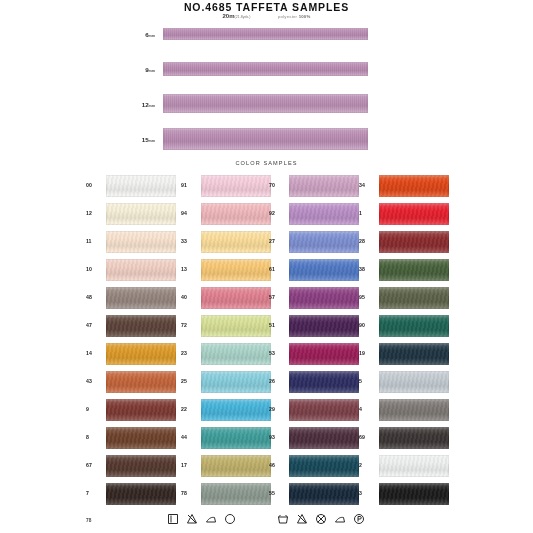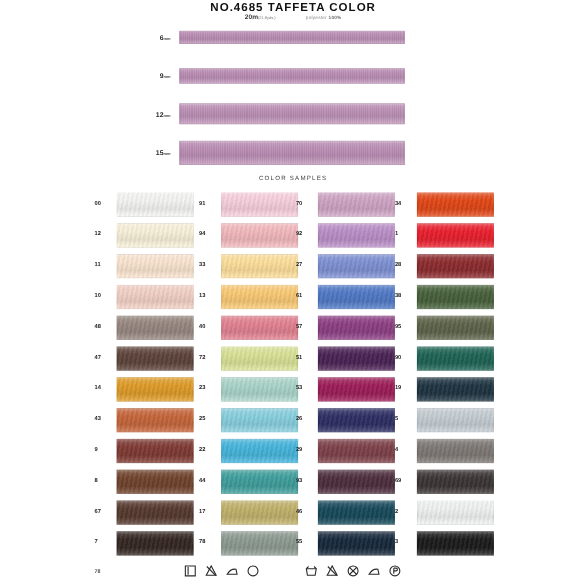--- a/index.html
+++ b/index.html
@@ -95,21 +95,21 @@
   .icons.g1{left:167px;}
   .icons.g2{left:277px;}
   .ico{width:12px;height:12px;display:block;}
   .ico svg{display:block;width:12px;height:12px;}
 </style>
 </head>
 <body>
 
 <div class="sheet">
 
-  <div class="title">NO.4685  TAFFETA  COLOR</div>
+  <div class="title">NO.4685  TAFFETA  SAMPLES</div>
 
   <div class="subline">
     <span class="len"><span>20m</span><small>(21.8yds.)</small></span>
     <span class="mat"><span>polyester</span> <b>100%</b></span>
   </div>
 
   <div class="widths">
       <div class="wrow" style="top: 4px;">
         <div class="wlabel" style="top: 3px;"><span>6</span><i>mm</i></div>
         <div class="ribbon" style="height: 12px; width: 205px; background-color: rgb(185, 140, 178);"></div>

